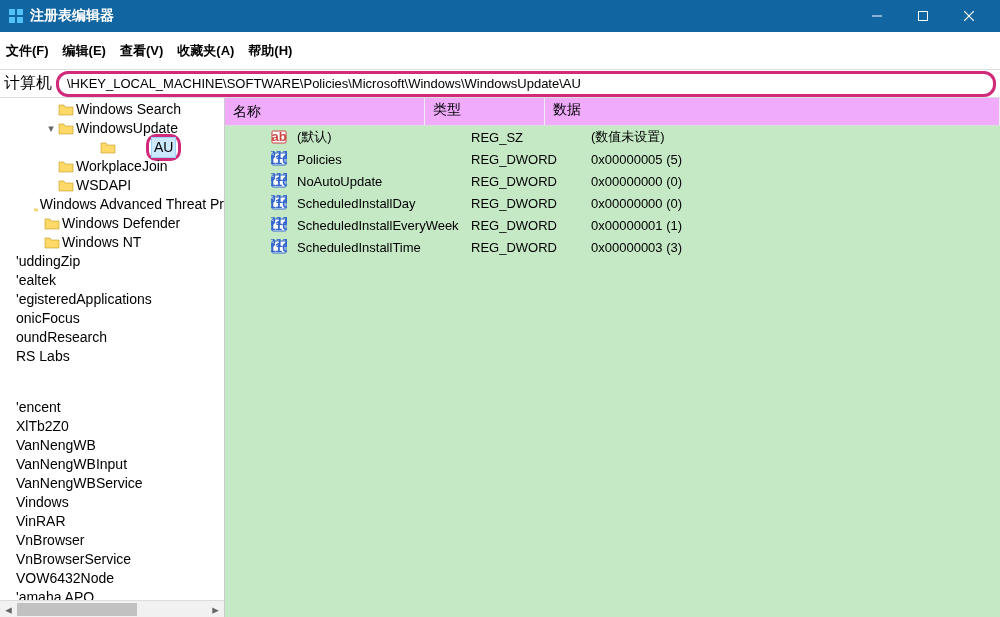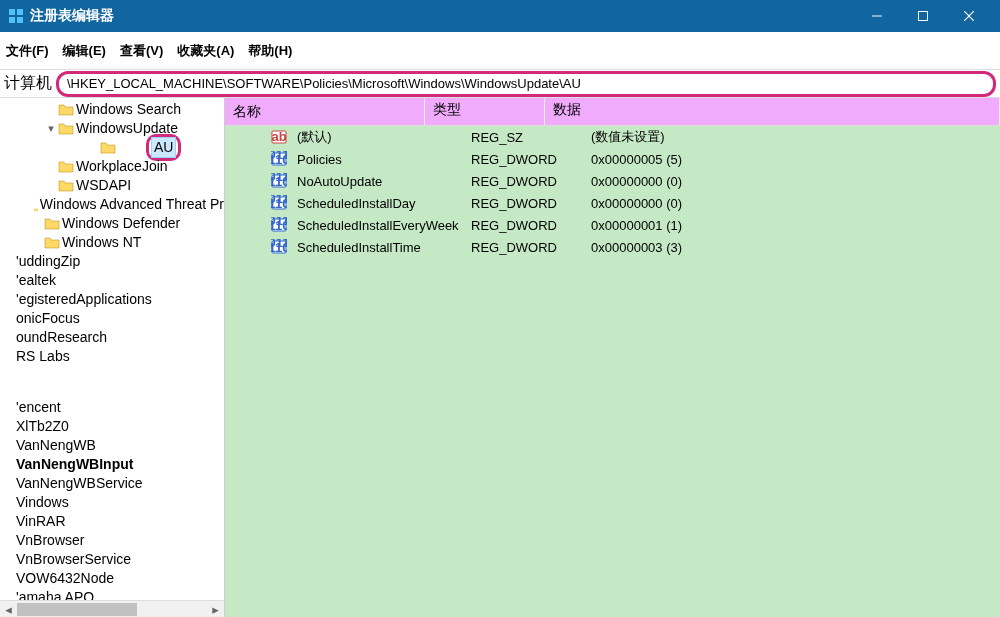--- a/index.html
+++ b/index.html
@@ -177,21 +177,21 @@
           <span class="label">'encent</span>
         </div>
         <div class="tnode" style="padding-left: 0px;">
           <span class="exp"></span>
           <span class="label">XlTb2Z0</span>
         </div>
         <div class="tnode" style="padding-left: 0px;">
           <span class="exp"></span>
           <span class="label">VanNengWB</span>
         </div>
-        <div class="tnode" style="padding-left: 0px; font-weight: bold;">
+        <div class="tnode" style="padding-left: 0px;">
           <span class="exp"></span>
           <span class="label">VanNengWBInput</span>
         </div>
         <div class="tnode" style="padding-left: 0px;">
           <span class="exp"></span>
           <span class="label">VanNengWBService</span>
         </div>
         <div class="tnode" style="padding-left: 0px;">
           <span class="exp"></span>
           <span class="label">Vindows</span>

